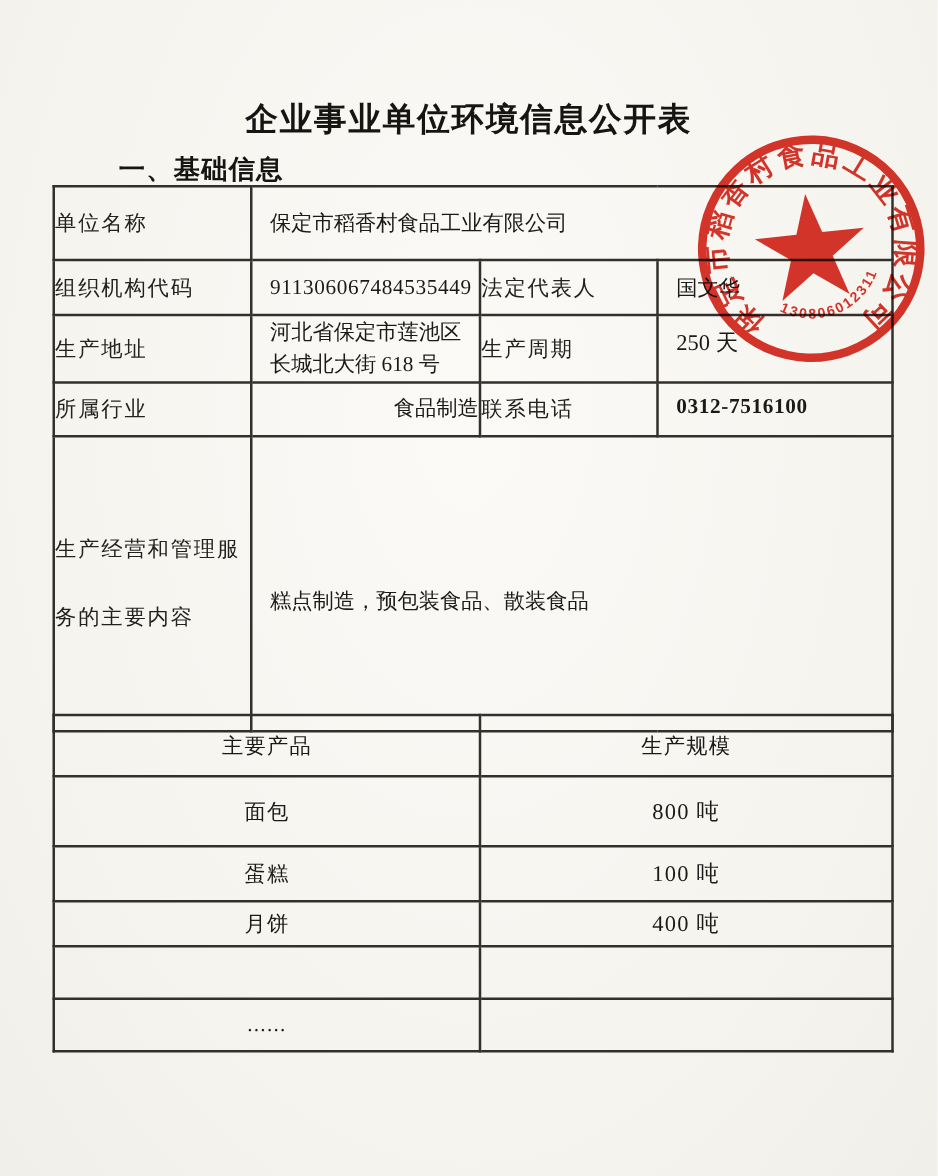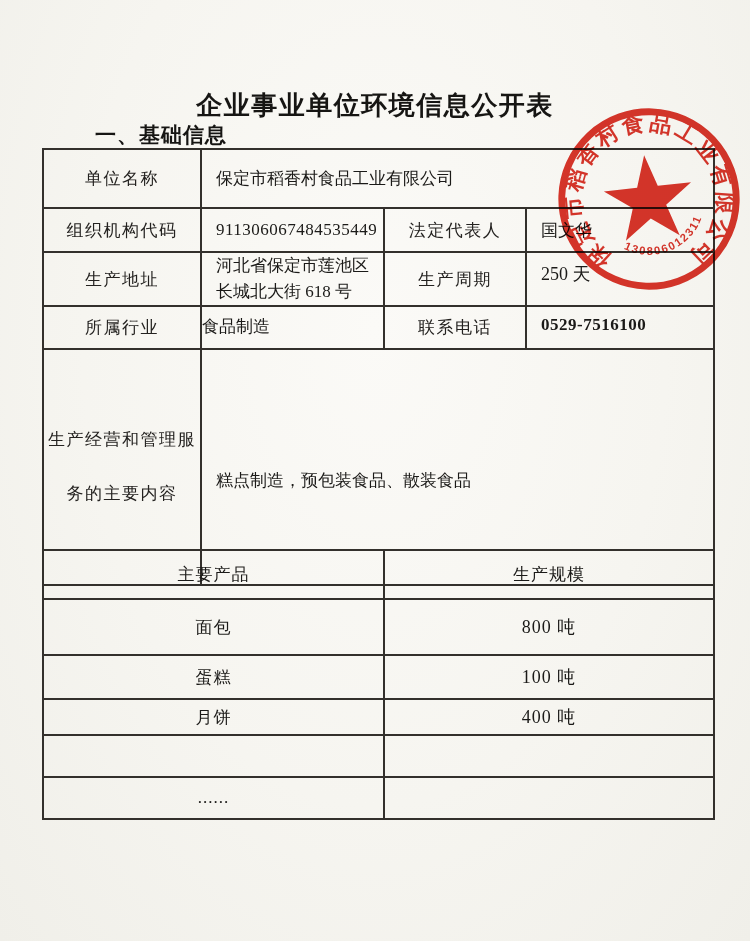--- a/index.html
+++ b/index.html
@@ -7,21 +7,21 @@
   body {
     position: relative;
     background:
       radial-gradient(ellipse at 50% 35%, #fbfaf7 0%, #f6f5f0 55%, #f0efe9 100%);
     font-family: "Liberation Serif", "DejaVu Serif", serif;
     color: #1b1a18;
     overflow: hidden;
   }
   .doc-title {
     position: absolute;
-    top: 88px; left: 0; width: 100%;
+    top: 78px; left: 0; width: 100%;
     text-align: center;
     font-family: "Liberation Sans", "DejaVu Sans", sans-serif;
     font-weight: bold;
     font-size: 26px;
     letter-spacing: 1.5px;
     color: #161513;
   }
   .section-heading {
     position: absolute;
     top: 121px; left: 95px;
@@ -36,32 +36,31 @@
     left: 42px;
     border-collapse: collapse;
     table-layout: fixed;
   }
   table.grid td {
     border: 2px solid #33302c;
     vertical-align: middle;
     font-size: 17px;
   }
   table.upper { top: 148px; width: 671px; }
-  table.lower { top: 549px; width: 671px; }
+  table.lower { top: 571px; width: 671px; }
   td.lbl {
-    text-align: center;
     letter-spacing: 1.5px;
     color: #242220;
   }
   td.val {
     text-align: left;
     padding-left: 14px;
     color: #1b1a18;
   }
-  td.val-center { text-align: left; }
+  td.val-center { text-align: right; }
   .code-text { font-size: 19px; letter-spacing: 0.5px; }
   .phone-text { font-size: 20px; font-weight: bold; letter-spacing: 0.5px; }
   .two-line { line-height: 26px; }
   .scope-label-cell { line-height: 54px; }
   .scope-value-cell {
     vertical-align: top;
     padding-top: 26px;
     border-radius: 20px;
   }
   td.cell-center { text-align: center; letter-spacing: 1px; }
@@ -106,21 +105,21 @@
       <div>河北省保定市莲池区</div>
       <div>长城北大街 618 号</div>
     </td>
     <td class="lbl">生产周期</td>
     <td class="val" style="vertical-align:top; padding-top:9px; font-size:18px;">250 天</td>
   </tr>
   <tr style="height:43px">
     <td class="lbl">所属行业</td>
     <td class="val val-center" style="padding-left:0; vertical-align:top; padding-top:8px;">食品制造</td>
     <td class="lbl">联系电话</td>
-    <td class="val phone-text" style="vertical-align:top; padding-top:8px;">0529-7516100</td>
+    <td class="val phone-text" style="vertical-align:top; padding-top:8px;">0312-7516100</td>
   </tr>
   <tr style="height:236px">
     <td class="lbl scope-label-cell">
       <div>生产经营和管理服</div>
       <div>务的主要内容</div>
     </td>
     <td class="val scope-value-cell" colspan="3">糕点制造，预包装食品、散装食品</td>
   </tr>
 </tbody>
   </table>

